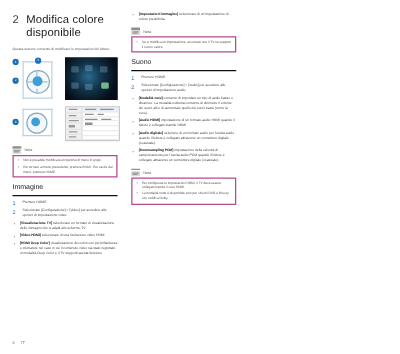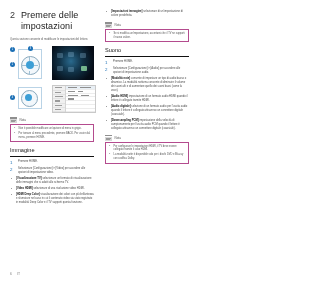--- a/index.html
+++ b/index.html
@@ -229,22 +229,22 @@
 
 <div class="page">
 
   <div class="cols">
 
     <div class="col">
 
       <div class="chapter">
         <div class="chapter-num">2</div>
         <div>
-          <div class="chapter-title">Premere delle</div>
-          <div class="chapter-title">impostazioni</div>
+          <div class="chapter-title">Modifica colore</div>
+          <div class="chapter-title">disponibile</div>
         </div>
       </div>
 
       <p class="intro">Questa sezione consente di modificare le impostazioni del lettore.</p>
 
       <div class="figure-row">
         <div class="remote-fig">
           <div class="gline" style="left:8px;top:3px;width:.5px;height:30px;"></div>
           <div class="gline" style="left:31px;top:3px;width:.5px;height:30px;"></div>
           <div class="gline" style="left:8px;top:3px;width:24px;height:.5px;"></div>

